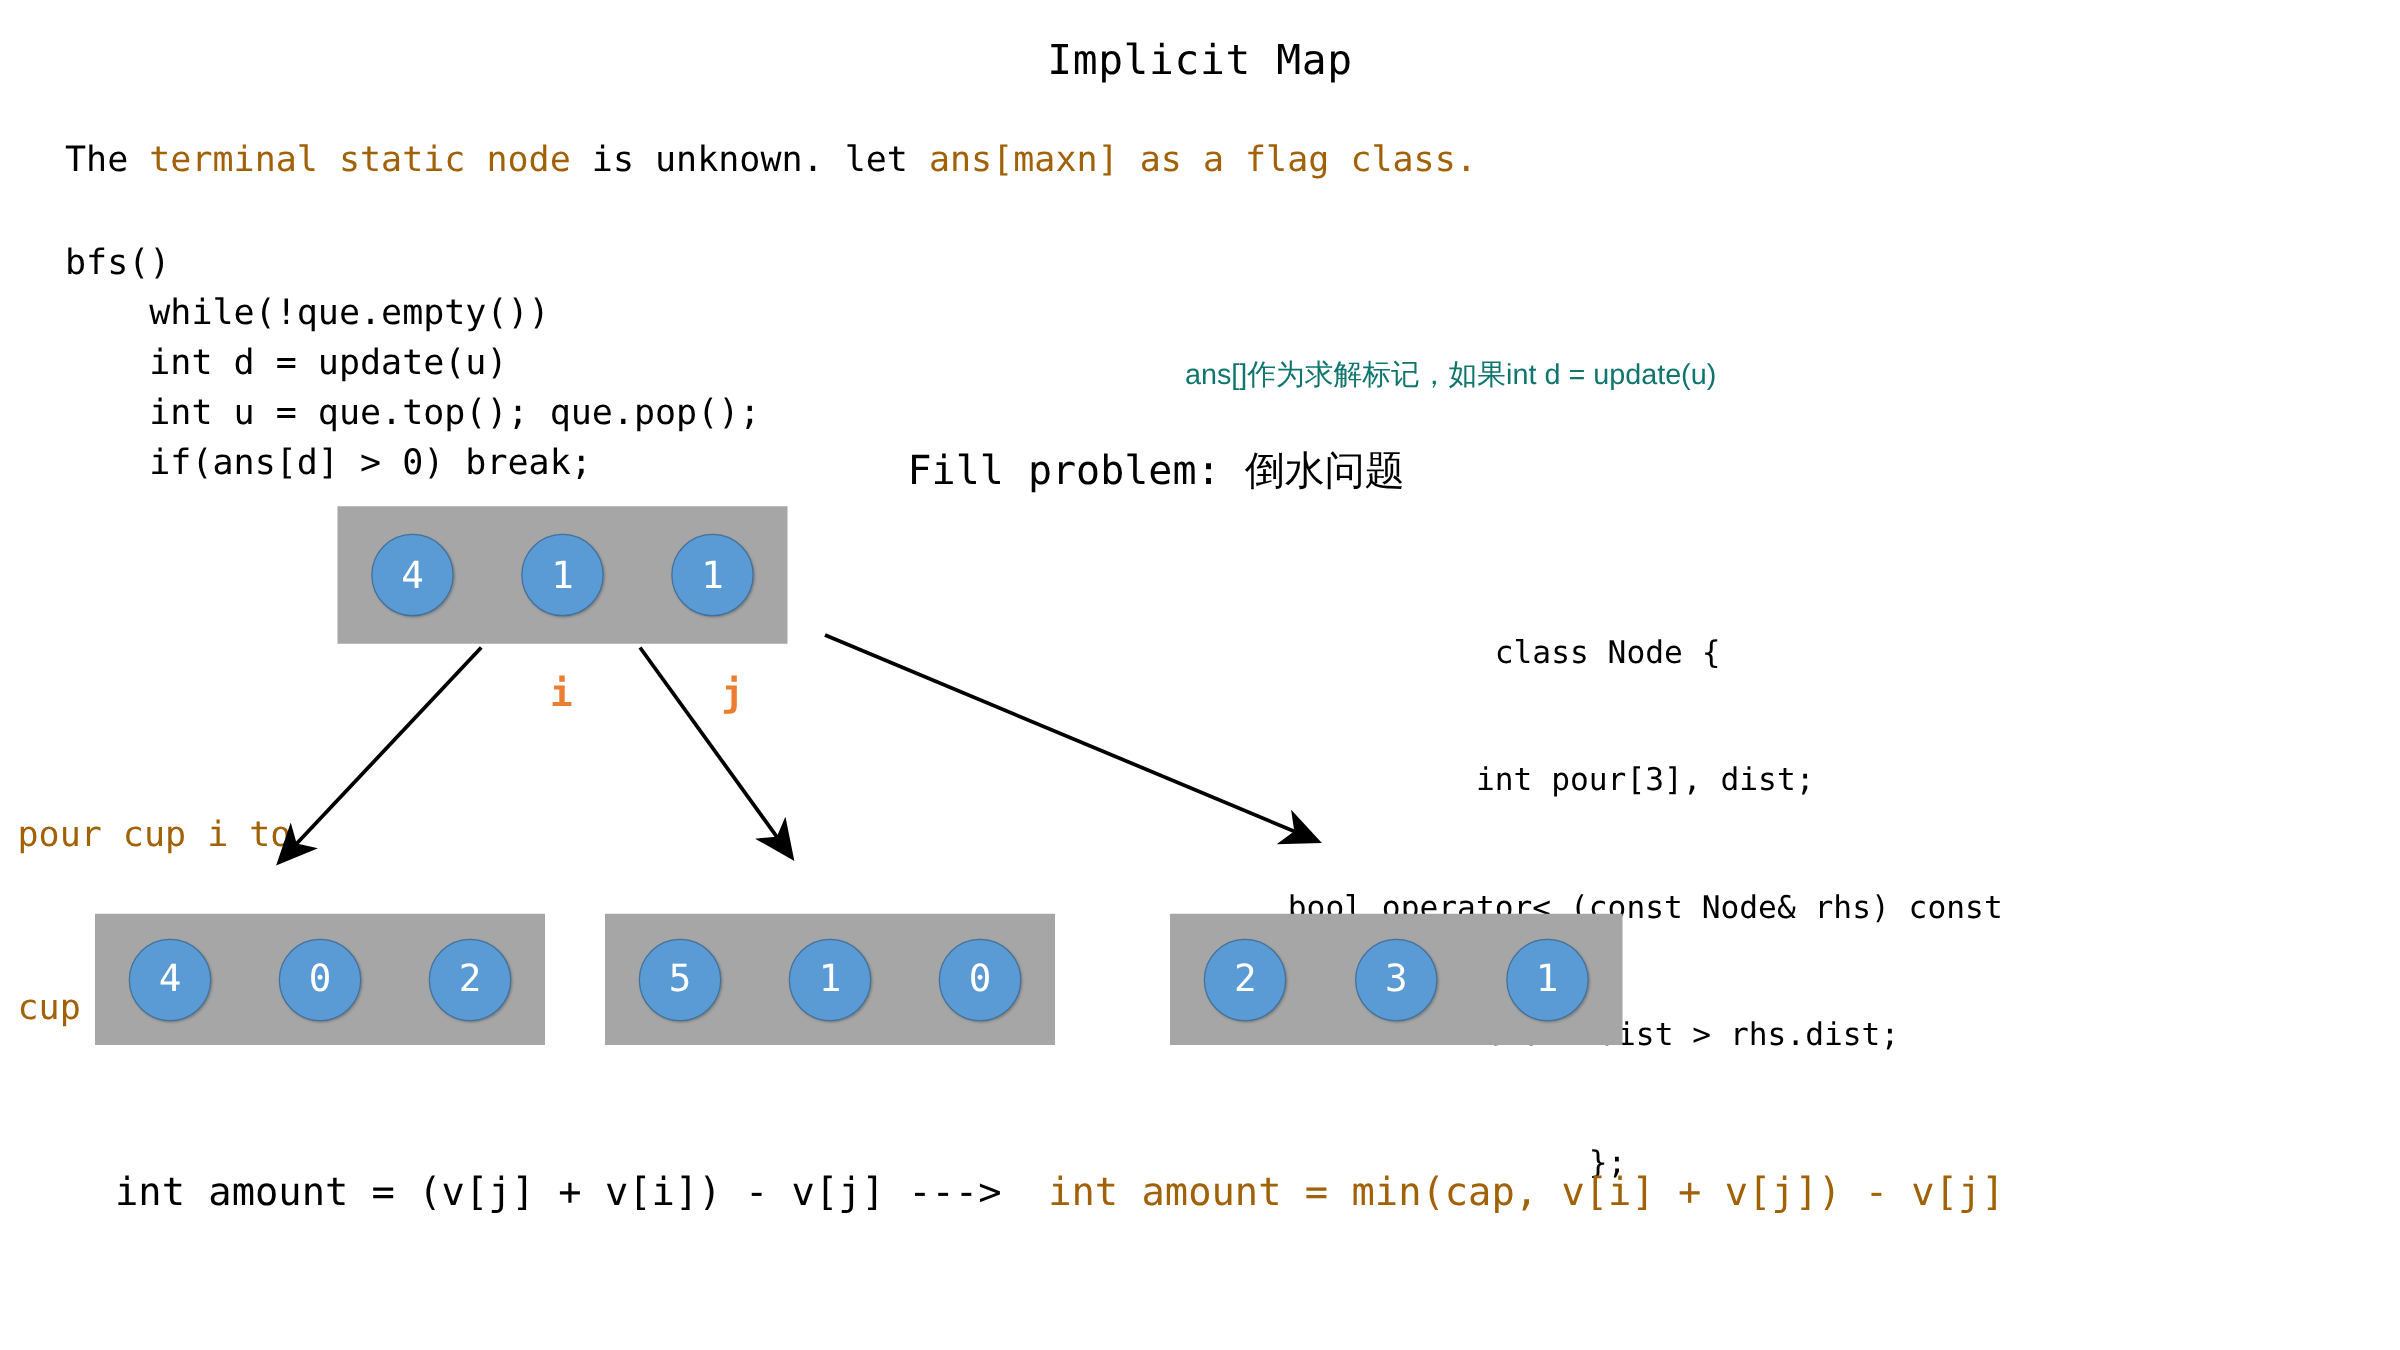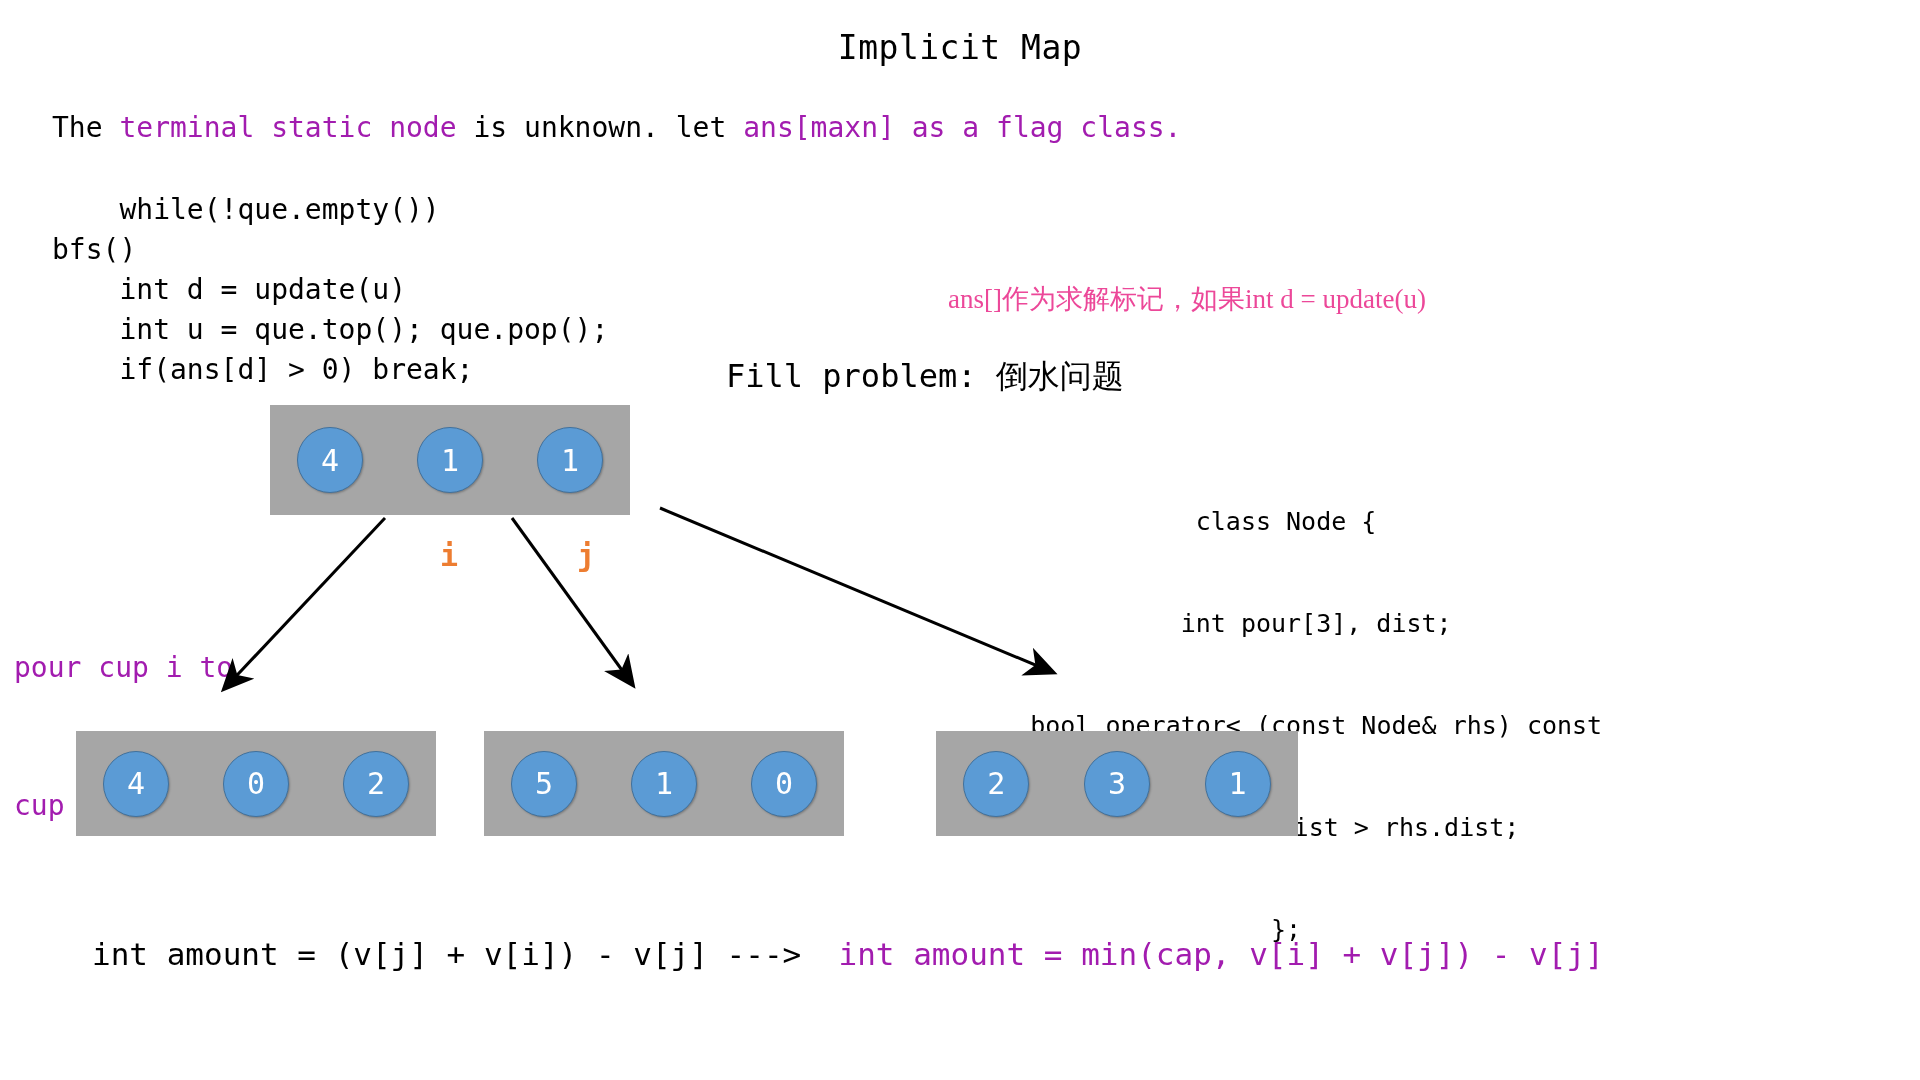--- a/index.html
+++ b/index.html
@@ -22,21 +22,21 @@
     letter-spacing:0.5px;
     font-family:"DejaVu Sans Mono","Liberation Mono",monospace;
   }
 
   
   .code{
     font-family:"DejaVu Sans Mono","Liberation Mono",monospace;
     white-space:pre;
     color:#000000;
   }
-  .blue{color:#a21caf;}
+  .blue{color:#a16207;}
   .orange{color:#ed7d31;}
 
   
   #intro-block{
     position:absolute;
     left:52px;top:108px;
     font-size:28px;
     line-height:40px;
   }
   #intro-block .ln{white-space:pre;}
@@ -47,24 +47,24 @@
     left:52px;top:190px;
     font-size:28px;
     line-height:40px;
   }
   #bfs-block .ln{white-space:pre;}
 
   
   #cn-note{
     position:absolute;
     left:948px;top:204px;
-    font-size:27px;
+    font-size:23px;
     line-height:38px;
-    color:#ec4899;
-    font-family:Liberation Serif, serif;
+    color:#0f766e;
+    font-family:Liberation Sans, sans-serif;
     white-space:pre;
   }
 
   
   #fill-heading{
     position:absolute;
     left:726px;top:355px;
     font-size:32px;
     color:#000000;
     white-space:pre;
@@ -140,22 +140,22 @@
 
 <div class="slide">
 
   <div id="page-title" class="code">Implicit Map</div>
 
   <div id="intro-block">
     <div class="ln code"><span>The </span><span class="blue">terminal static node</span><span> is unknown. let </span><span class="blue">ans[maxn] as a flag class.</span></div>
   </div>
 
   <div id="bfs-block">
+    <div class="ln code">bfs()</div>
     <div class="ln code">    while(!que.empty())</div>
-    <div class="ln code">bfs()</div>
     <div class="ln code">    int d = update(u)</div>
     <div class="ln code">    int u = que.top(); que.pop();</div>
     <div class="ln code">    if(ans[d] &gt; 0) break;</div>
   </div>
 
   <div id="cn-note">
     <div>ans[]作为求解标记，如果int d = update(u)</div>
   </div>
 
   <div id="fill-heading" class="code"><span>Fill problem:</span><span> 倒水问题</span></div>

